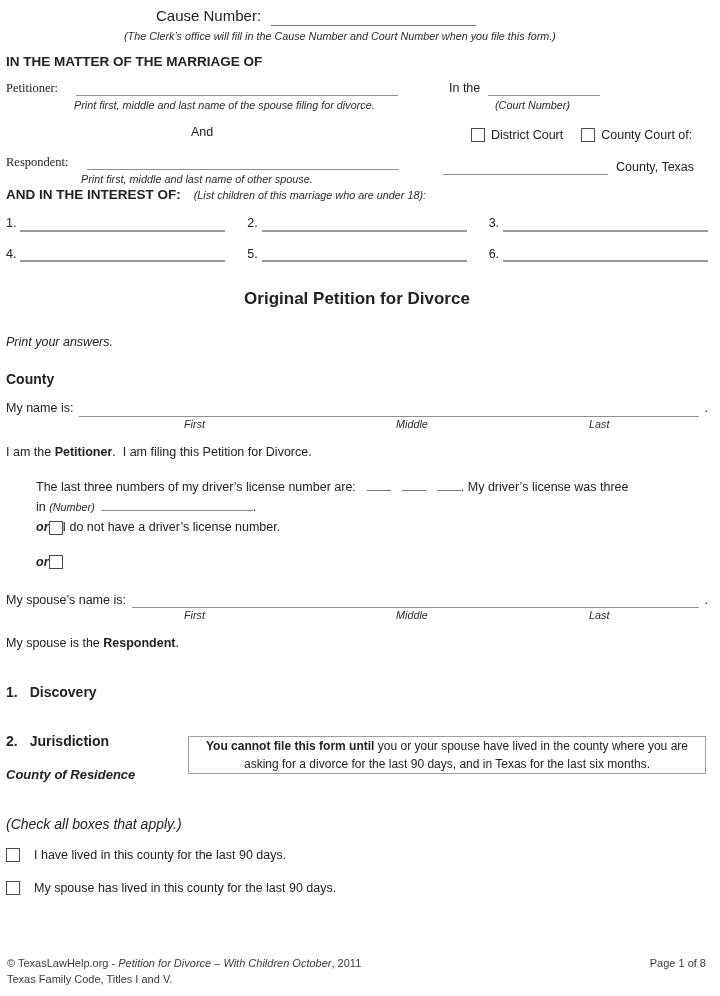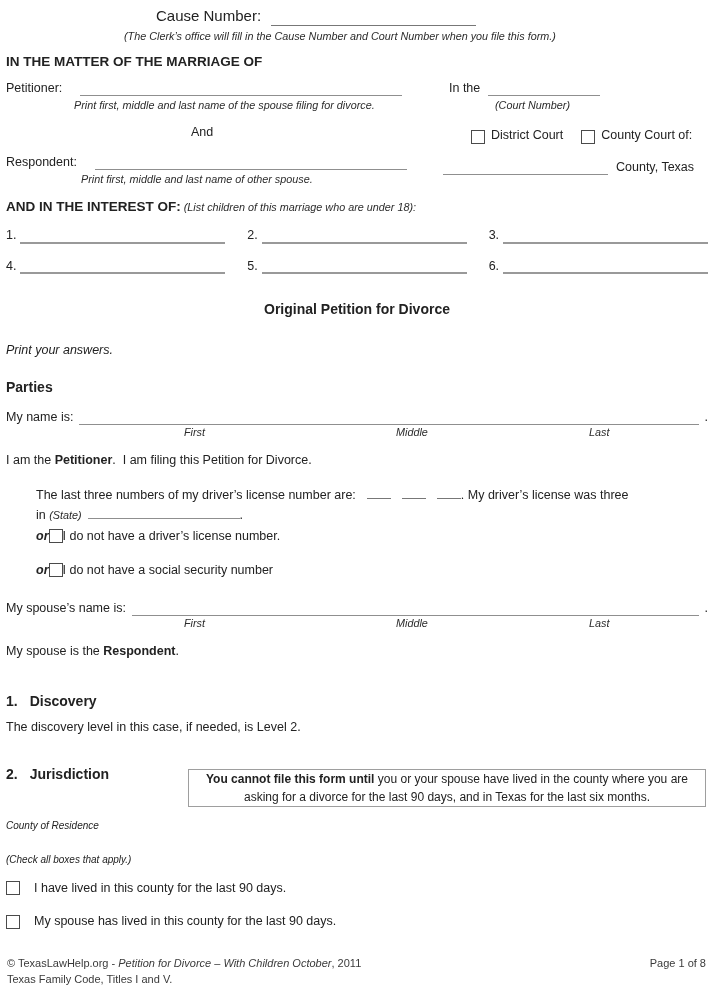--- a/index.html
+++ b/index.html
@@ -7,52 +7,52 @@
     width:720px;height:996px;position:relative;background:#fff;
     font-family:"Liberation Sans", sans-serif;color:#222;font-size:12.5px;
     box-sizing:border-box;padding:6px 12px 0 6px;overflow:hidden;line-height:1.3;
   }
   .blank{display:inline-block;border-bottom:1.5px solid #8f8f8f;height:12px;vertical-align:baseline;}
   .blank.grow{flex:1;margin:0 6px;}
   .caption{font-style:italic;font-size:10.8px;color:#2b2b2b;}
   .bold{font-weight:bold;}
   .prewrap{white-space:pre-wrap;}
   .row{display:flex;align-items:flex-end;}
-  .nowrap{white-space:nowrap;}
+  .nowrap{white-space:nowrap;font-family:Liberation Serif, serif;}
   .checkbox{display:inline-block;width:12px;height:12px;border:1.4px solid #4a4a4a;background:#fff;vertical-align:-2px;flex:none;}
   
   .cause-row{display:flex;align-items:flex-end;margin-left:150px;font-size:15px;}
   .cause-row .blank{width:205px;margin-left:10px;border-color:#777;}
   .clerk-note{margin-left:118px;margin-top:3px;}
   .matter-heading{font-weight:bold;font-size:13.5px;margin-top:10px;}
   .cols{display:flex;margin-top:10px;}
   .col-left{width:437px;flex:none;}
   .col-right{flex:1;}
   .pet-row .blank{width:322px;margin-left:18px;}
   .pet-cap{margin-left:68px;margin-top:2px;}
   .and-label{margin:12px 0 0 185px;}
   .resp-row{margin-top:13px;}
   .resp-row .blank{width:312px;margin-left:18px;}
   .resp-cap{margin-left:75px;margin-top:2px;}
   .inthe-row{margin-left:6px;display:flex;align-items:flex-end;}
   .inthe-row .blank{width:112px;margin-left:8px;}
   .court-cap{margin-left:52px;margin-top:2px;}
-  .court-check-row{display:flex;align-items:flex-end;margin-top:15px;gap:6px;padding-left:28px;}
+  .court-check-row{display:flex;align-items:center;margin-top:15px;gap:6px;padding-left:28px;}
   .court-check-row .gap{width:6px;}
   .countytx-row{display:flex;align-items:flex-end;margin-top:15px;}
   .countytx-row .blank{width:165px;margin-right:8px;}
-  .interest-row{margin-top:12px;display:flex;align-items:baseline;gap:3px;}
+  .interest-row{margin-top:0;display:flex;align-items:baseline;gap:13px;}
   .interest-heading{font-weight:bold;font-size:13.5px;}
   .children-grid{display:grid;grid-template-columns:1fr 1fr 1fr;column-gap:22px;margin-top:12px;}
   .children-grid.second{margin-top:14px;}
   .child-cell{display:flex;align-items:flex-end;}
   .child-cell .num{margin-right:4px;}
   .child-cell .blank{flex:1;border-bottom-width:2px;border-color:#999;}
   
-  .form-title{text-align:center;font-weight:bold;font-size:14px;margin-top:26px;}
+  .form-title{text-align:center;font-weight:bold;font-size:17px;margin-top:26px;}
   .print-note{font-style:italic;margin-top:24px;}
   .section-head{font-weight:bold;font-size:14px;}
   .parties-head{margin-top:20px;}
   .name-row{display:flex;align-items:flex-end;margin-top:12px;}
   .name-row .label{white-space:nowrap;}
   .cap-row{position:relative;height:15px;}
   .cap-row .c0{position:absolute;left:178px;}
   .cap-row .c1{position:absolute;left:390px;}
   .cap-row .c2{position:absolute;left:583px;text-align:center;}
   .sentence{margin-top:12px;}
@@ -62,22 +62,22 @@
   .state-line .blank{width:152px;margin-left:6px;}
   .or-line{display:flex;align-items:center;margin-top:4px;gap:0;}
   .or{font-weight:bold;font-style:italic;}
   .spouse-row{margin-top:22px;}
   .discovery-sec{margin-top:32px;}
   .sec-num{margin-right:12px;}
   .disc-body{margin-top:9px;}
   
   .juris{position:relative;margin-top:30px;min-height:62px;}
   .warnbox{position:absolute;left:182px;top:4px;right:2px;border:1px solid #9e9e9e;padding:0 14px;text-align:center;font-size:12px;line-height:1.5;box-sizing:border-box;}
-  .county-heading{font-weight:normal;font-style:italic;font-size:10px;margin-top:36px;}
-  .check-note{font-style:italic;font-size:10px;margin-top:21px;}
+  .county-heading{font-weight:bold;font-style:italic;font-size:13px;margin-top:17px;}
+  .check-note{font-style:italic;font-size:14px;margin-top:21px;}
   .opt-row{display:flex;align-items:center;gap:14px;margin-top:14px;}
   .opt-row.second{margin-top:17px;}
   
   .footer{position:absolute;left:7px;right:14px;bottom:8px;display:flex;justify-content:space-between;align-items:flex-start;font-size:11px;color:#3a3a3a;line-height:1.45;}
   .footer .ital{font-style:italic;}
 </style>
 </head>
 <body>
 
 <div class="page">
@@ -154,68 +154,66 @@
       </div>
     <div class="child-cell">
         <span class="num">6.</span>
         <span class="blank"></span>
       </div>
   </div>
 
   <div class="form-title">Original Petition for Divorce</div>
   <div class="print-note">Print your answers.</div>
 
-  <div class="section-head parties-head">Parties</div>
+  <div class="section-head parties-head">County</div>
 
   <div class="name-row">
     <span class="label">My name is:</span>
     <span class="blank grow"></span>
     <span>.</span>
   </div>
   <div class="cap-row">
     <span class="caption c0">First</span>
     <span class="caption c1">Middle</span>
     <span class="caption c2">Last</span>
   </div>
 
   <div class="sentence prewrap"><span>I am the </span><span class="bold">Petitioner</span><span>.  I am filing this Petition for Divorce.</span></div>
 
   <div class="indent-block">
     <div class="prewrap"><span>The last three numbers of my driver’s license number are:</span><span class="numblank"></span><span class="numblank"></span><span class="numblank"></span><span>. My driver’s license was three</span></div>
-    <div class="state-line prewrap"><span>in </span><span class="caption">(State)</span><span class="blank"></span><span>.</span></div>
+    <div class="state-line prewrap"><span>in </span><span class="caption">(Number)</span><span class="blank"></span><span>.</span></div>
     <div class="or-line">
       <span class="or">or</span>
       <span class="checkbox"></span>
       <span>I do not have a driver’s license number.</span>
     </div>
   </div>
 
   <div class="indent-block">
     <div class="or-line">
       <span class="or">or</span>
       <span class="checkbox"></span>
-      <span>I do not have a social security number</span>
     </div>
   </div>
 
   <div class="name-row spouse-row">
     <span class="label">My spouse’s name is:</span>
     <span class="blank grow"></span>
     <span>.</span>
   </div>
   <div class="cap-row">
     <span class="caption c0">First</span>
     <span class="caption c1">Middle</span>
     <span class="caption c2">Last</span>
   </div>
 
   <div class="sentence prewrap"><span>My spouse is the </span><span class="bold">Respondent</span><span>.</span></div>
 
   <div class="section-head discovery-sec"><span class="sec-num">1.</span><span>Discovery</span></div>
-  <div class="disc-body">The discovery level in this case, if needed, is Level 2.</div>
 
   <div class="juris">
     <div class="section-head"><span class="sec-num">2.</span><span>Jurisdiction</span></div>
     <div class="warnbox prewrap"><span class="bold">You cannot file this form until</span><span> you or your spouse have lived in the county where you are asking for a divorce for the last 90 days, and in Texas for the last six months.</span></div>
     <div class="county-heading">County of Residence</div>
   </div>
 
   <div class="check-note">(Check all boxes that apply.)</div>
 
   <div class="opt-row">

